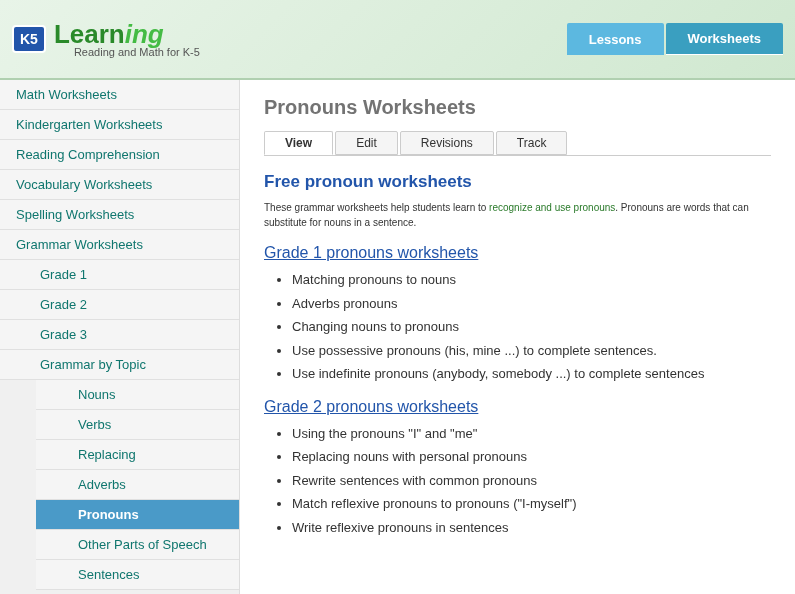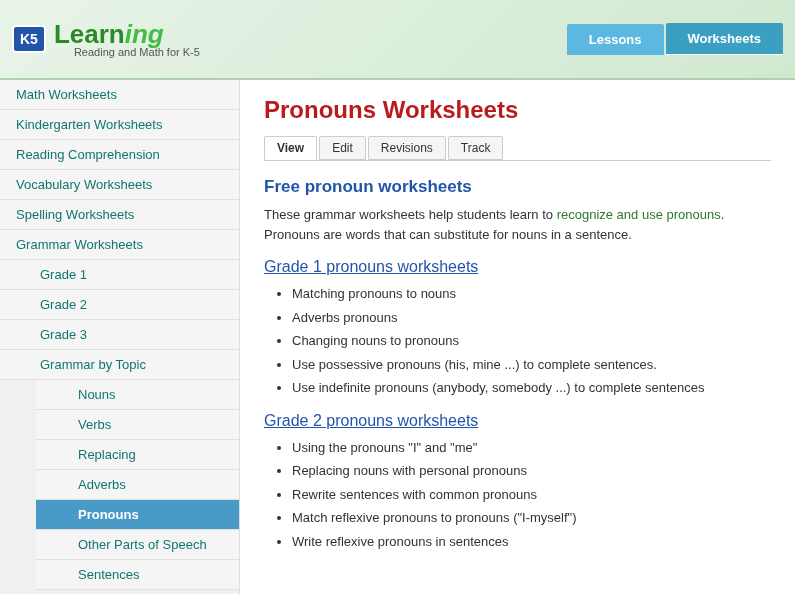--- a/index.html
+++ b/index.html
@@ -35,21 +35,20 @@
     }
     .tagline {
       font-size: 11px;
       color: #555;
       margin-left: 20px;
     }
     .header-nav {
       margin-left: auto;
       display: flex;
       gap: 2px;
-      align-items: center;
     }
     .header-nav button {
       background: #5cb8e0;
       color: #fff;
       border: none;
       padding: 8px 22px;
       font-size: 13px;
       cursor: pointer;
       font-weight: bold;
     }
@@ -94,55 +93,55 @@
       color: #fff;
       font-weight: bold;
     }
 
     
     .main {
       flex: 1;
       padding: 16px 24px;
     }
     .page-title {
-      font-size: 24px;
-      color: #b91c1c;
+      font-size: 20px;
+      color: #737373;
       font-weight: bold;
       margin-bottom: 12px;
     }
     .tabs {
       display: flex;
       gap: 2px;
       margin-bottom: 16px;
       border-bottom: 1px solid #ccc;
       padding-bottom: 0;
     }
     .tab-btn {
-      padding: 4px 12px;
+      padding: 4px 20px;
       border: 1px solid #ccc;
       background: #f5f5f5;
       cursor: pointer;
       font-size: 12px;
       color: #333;
       border-radius: 2px 2px 0 0;
     }
     .tab-btn.active {
       background: #fff;
       border-bottom: 1px solid #fff;
       font-weight: bold;
     }
 
     .section-heading {
       font-size: 17px;
       color: #2255aa;
       font-weight: bold;
       margin: 10px 0 8px 0;
     }
     .intro-text {
-      font-size: 13px;
+      font-size: 10px;
       color: #333;
       margin-bottom: 14px;
       line-height: 1.5;
     }
     .intro-text .highlight {
       color: #2a7a2a;
       font-weight: normal;
     }
     .grade-heading {
       font-size: 16px;

